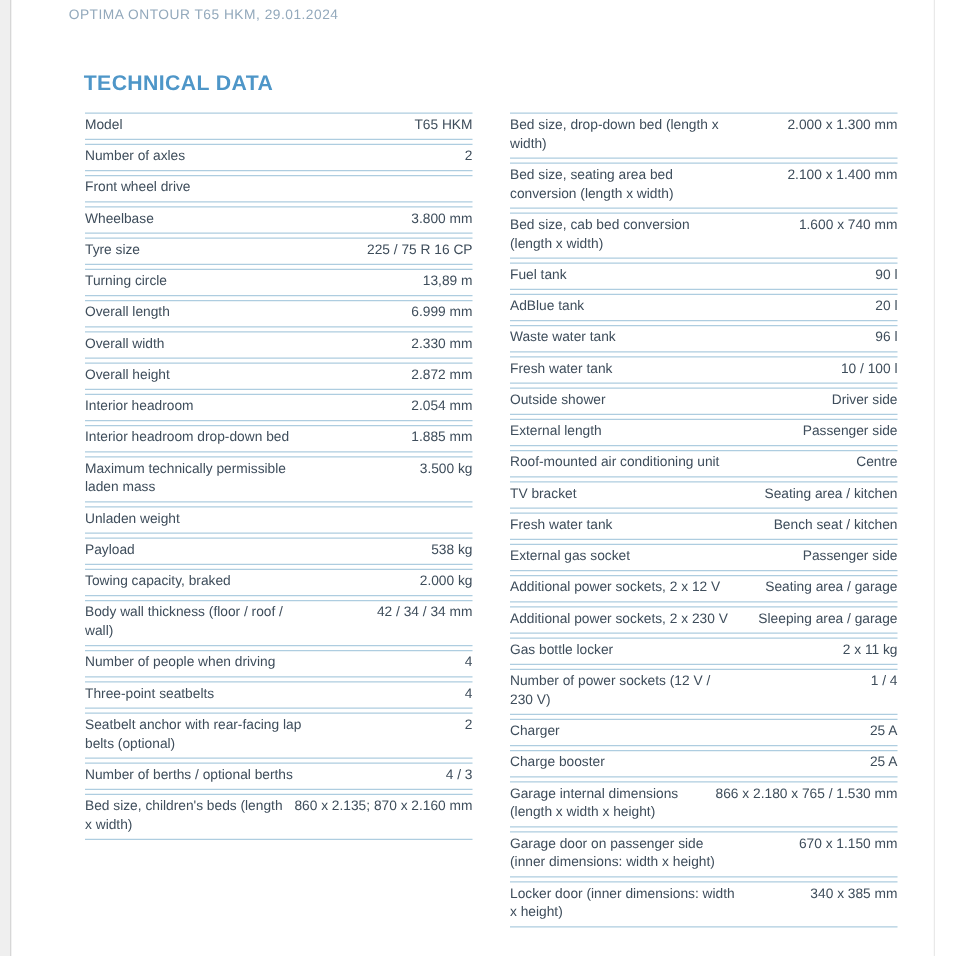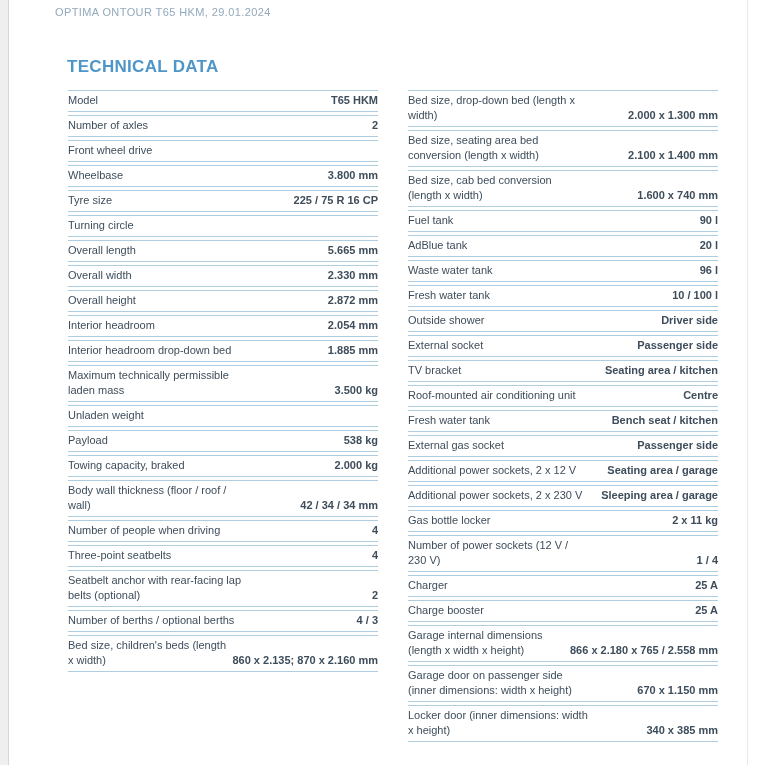--- a/index.html
+++ b/index.html
@@ -27,28 +27,28 @@
     font-size:17px;font-weight:bold;letter-spacing:0.3px;
     color:var(--accent,#4E96C8);
     text-align:center;
   }
   .columns{
     position:absolute;left:68px;top:90px;width:650px;
     display:flex;gap:30px;
   }
   .col{width:310px;flex:0 0 310px;}
   .row{
-    display:flex;justify-content:space-between;align-items:flex-end;
+    display:flex;justify-content:space-between;align-items:flex-start;
     border-top:1px solid var(--line,#AECDE0);
     border-bottom:1px solid var(--line,#AECDE0);
     padding:2px 0 3px 0;margin-bottom:3px;
     font-size:11px;line-height:15px;
   }
   .row .label{max-width:58%;text-align:left;}
-  .row .value{flex:1;text-align:right;white-space:nowrap;padding-left:4px;font-weight:bold;}
+  .row .value{flex:1;text-align:right;white-space:nowrap;padding-left:4px;}
 </style>
 </head>
 <body style="--accent: #4E96C8; --header-text: #93A9BC; --line: #AECDE0; --text: #3E4D5B;">
 
 <div class="edge-strip"></div>
 <div class="right-edge-line"></div>
 
 <div class="doc-header">OPTIMA ONTOUR T65 HKM, 29.01.2024</div>
 <h1 class="title">TECHNICAL DATA</h1>
 
@@ -69,24 +69,25 @@
       <div class="row">
         <span class="label">Wheelbase</span>
         <span class="value">3.800 mm</span>
       </div>
       <div class="row">
         <span class="label">Tyre size</span>
         <span class="value">225 / 75 R 16 CP</span>
       </div>
       <div class="row">
         <span class="label">Turning circle</span>
+        <span class="value">13,89 m</span>
       </div>
       <div class="row">
         <span class="label">Overall length</span>
-        <span class="value">5.665 mm</span>
+        <span class="value">6.999 mm</span>
       </div>
       <div class="row">
         <span class="label">Overall width</span>
         <span class="value">2.330 mm</span>
       </div>
       <div class="row">
         <span class="label">Overall height</span>
         <span class="value">2.872 mm</span>
       </div>
       <div class="row">
@@ -164,32 +165,32 @@
       </div>
       <div class="row">
         <span class="label">Fresh water tank</span>
         <span class="value">10 / 100 l</span>
       </div>
       <div class="row">
         <span class="label">Outside shower</span>
         <span class="value">Driver side</span>
       </div>
       <div class="row">
-        <span class="label">External socket</span>
+        <span class="label">External length</span>
         <span class="value">Passenger side</span>
+      </div>
+      <div class="row">
+        <span class="label">Roof-mounted air conditioning unit</span>
+        <span class="value">Centre</span>
       </div>
       <div class="row">
         <span class="label">TV bracket</span>
         <span class="value">Seating area / kitchen</span>
       </div>
       <div class="row">
-        <span class="label">Roof-mounted air conditioning unit</span>
-        <span class="value">Centre</span>
-      </div>
-      <div class="row">
         <span class="label">Fresh water tank</span>
         <span class="value">Bench seat / kitchen</span>
       </div>
       <div class="row">
         <span class="label">External gas socket</span>
         <span class="value">Passenger side</span>
       </div>
       <div class="row">
         <span class="label">Additional power sockets, 2 x 12 V</span>
         <span class="value">Seating area / garage</span>
@@ -209,21 +210,21 @@
       <div class="row">
         <span class="label">Charger</span>
         <span class="value">25 A</span>
       </div>
       <div class="row">
         <span class="label">Charge booster</span>
         <span class="value">25 A</span>
       </div>
       <div class="row">
         <span class="label">Garage internal dimensions (length x width x height)</span>
-        <span class="value">866 x 2.180 x 765 / 2.558 mm</span>
+        <span class="value">866 x 2.180 x 765 / 1.530 mm</span>
       </div>
       <div class="row">
         <span class="label">Garage door on passenger side (inner dimensions: width x height)</span>
         <span class="value">670 x 1.150 mm</span>
       </div>
       <div class="row">
         <span class="label">Locker door (inner dimensions: width x height)</span>
         <span class="value">340 x 385 mm</span>
       </div>
     </div>

